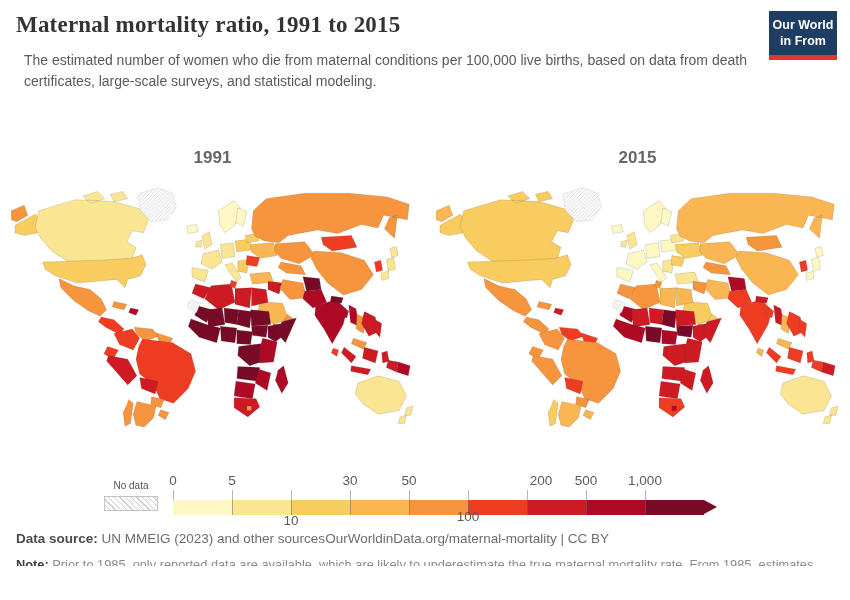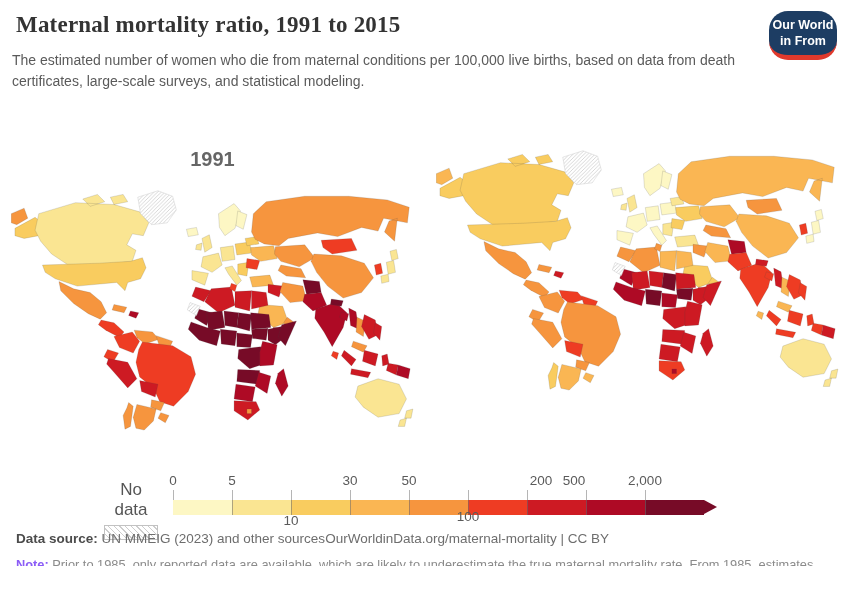--- a/index.html
+++ b/index.html
@@ -1,44 +1,44 @@
 <!DOCTYPE html>
 <html><head>
 <meta charset="utf-8">
 <style>
   html,body{margin:0;padding:0;background:#fff;}
   .page{position:relative;width:850px;height:566px;background:#ffffff;overflow:hidden;
         font-family:"Liberation Sans","DejaVu Sans",sans-serif;}
   .title{position:absolute;left:16px;top:12px;font-family:"Liberation Serif","DejaVu Serif",serif;
          font-size:23px;font-weight:700;color:#333;letter-spacing:.2px;}
-  .subtitle{position:absolute;left:12px;top:50px;width:740px;font-size:14px;line-height:1.5;color:#5a5a5a;}
+  .subtitle{position:absolute;left:24px;top:50px;width:740px;font-size:14px;line-height:1.5;color:#5a5a5a;}
   .logo{position:absolute;right:13px;top:11px;width:64px;background:#1d3d63;text-align:center;
-        padding:7px 2px 6px 2px;border-bottom:5px solid #e0392c;border-radius:19px;}
+        padding:7px 2px 6px 2px;border-bottom:5px solid #e0392c;}
   .logo .l1,.logo .l2{display:block;color:#fff;font-size:12.5px;font-weight:700;line-height:1.25;}
   .maps-row{position:absolute;left:0;top:148px;width:850px;display:flex;}
   .map-panel{width:50%;text-align:center;}
-  .year-label{font-size:20px;font-weight:700;color:#666;margin-bottom:17px;}
+  .year-label{font-size:17px;font-weight:700;color:#666;margin-bottom:17px;}
   .map-panel svg{width:404px;height:243px;display:inline-block;}
   .legend-block{position:absolute;left:103px;top:480px;display:flex;align-items:flex-start;}
   .nodata-group{width:56px;margin-right:14px;text-align:center;}
-  .nodata-label{font-size:17px;color:#555;}
+  .nodata-label{font-size:10px;color:#555;}
   .nodata-swatch{margin:5px auto 0 auto;width:52px;height:13px;border:1px solid #c2c2c2;
     background:repeating-linear-gradient(45deg,#ffffff 0 3px,#cdcdcd 3px 4px);}
   .legend-bar-area{position:relative;margin-top:20px;height:15px;}
   .legend-seg{position:absolute;top:0;height:15px;width:59px;}
   .legend-seg.bordered{border-left:1px solid rgba(110,110,110,.55);box-sizing:border-box;}
   .legend-tick{position:absolute;top:-10px;width:1px;height:10px;background:#b5b5b5;}
   .legend-tick-label{position:absolute;top:-27px;transform:translateX(-50%);font-size:13.5px;color:#5a5a5a;white-space:nowrap;}
   .legend-arrow{position:absolute;top:0;width:0;height:0;border-top:7.5px solid transparent;
     border-bottom:7.5px solid transparent;}
   .footer-row{position:absolute;left:16px;right:16px;top:531px;display:flex;
     font-size:13.5px;color:#6d6d6d;}
   .bold-label{font-weight:700;color:#4c4c4c;}
   .note-row{position:absolute;left:16px;top:555px;width:818px;font-size:12.8px;line-height:1.5;color:#8b8b8b;}
-  .note-row .bold-label{color:#8b5cf6;}
+  .note-row .bold-label{color:#404040;}
 </style>
 </head>
 <body>
 
 <div class="page">
 
   <div class="title">Maternal mortality ratio, 1991 to 2015</div>
   <div class="subtitle">The estimated number of women who die from maternal conditions per 100,000 live births, based on data from death certificates, large-scale surveys, and statistical modeling.</div>
 
   <div class="logo">
@@ -313,20 +313,21 @@
             </path>
             <path d="M257,241 L262,241 L262,246 L257,246 Z" fill="#f6953e" stroke="rgba(70,70,70,0.4)" stroke-width="0.45" stroke-linejoin="round">
               <title>Lesotho</title>
             </path>
             <path d="M291,202 L297,197 L302,216 L295,227 L288,213 Z" fill="#ae0a25" stroke="rgba(70,70,70,0.4)" stroke-width="0.45" stroke-linejoin="round">
               <title>Madagascar</title>
             </path>
           </svg></div>
     </div>
     <div class="map-panel">
+      <div class="year-label">2015</div>
       <div id="map-2015"><svg viewBox="0 0 440 265">
             <defs>
               <pattern id="hatch1" patternUnits="userSpaceOnUse" width="4" height="4">
                 <rect width="4" height="4" fill="#ffffff"></rect>
                 <path d="M-1,1 l2,-2 M0,4 l4,-4 M3,5 l2,-2" stroke="#cfcfcf" stroke-width="0.9"></path>
               </pattern>
             </defs>
             <path d="M0,28 L14,22 L18,33 L6,40 L0,38 Z" fill="#fab653" stroke="rgba(70,70,70,0.4)" stroke-width="0.45" stroke-linejoin="round">
               <title>Russia (Chukotka)</title>
             </path>
@@ -615,23 +616,23 @@
         <div class="legend-tick-label" style="left: 118px; margin-top: 40px;">10</div>
         <div class="legend-tick" style="left: 177px;"></div>
         <div class="legend-tick-label" style="left: 177px;">30</div>
         <div class="legend-tick" style="left: 236px;"></div>
         <div class="legend-tick-label" style="left: 236px;">50</div>
         <div class="legend-tick" style="left: 295px;"></div>
         <div class="legend-tick-label" style="left: 295px; margin-top: 36px;">100</div>
         <div class="legend-tick" style="left: 354px;"></div>
         <div class="legend-tick-label" style="left: 368px;">200</div>
         <div class="legend-tick" style="left: 413px;"></div>
-        <div class="legend-tick-label" style="left: 401px;">500</div>
+        <div class="legend-tick-label" style="left: 413px;">500</div>
         <div class="legend-tick" style="left: 472px;"></div>
-        <div class="legend-tick-label" style="left: 472px;">2,000</div>
+        <div class="legend-tick-label" style="left: 472px;">1,000</div>
         <div class="legend-arrow" style="left: 531px; border-left: 13px solid rgb(119, 11, 39);"></div>
       </div>
   </div>
 
   <div class="footer-row">
     <div><span class="bold-label">Data source:</span><span> UN MMEIG (2023) and other sources</span></div>
     <div>OurWorldinData.org/maternal-mortality | CC BY</div>
   </div>
 
   <div class="note-row"><span class="bold-label">Note:</span><span> Prior to 1985, only reported data are available, which are likely to underestimate the true maternal mortality rate. From 1985, estimates are shown, which aim to adjust for underreporting and misclassification.</span></div>

